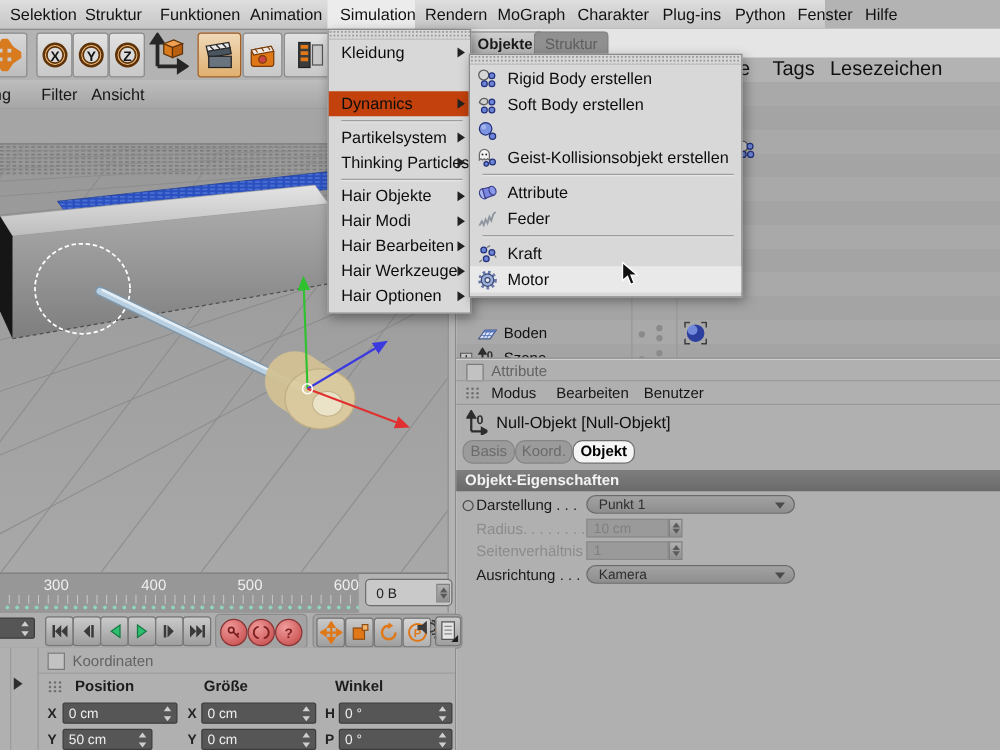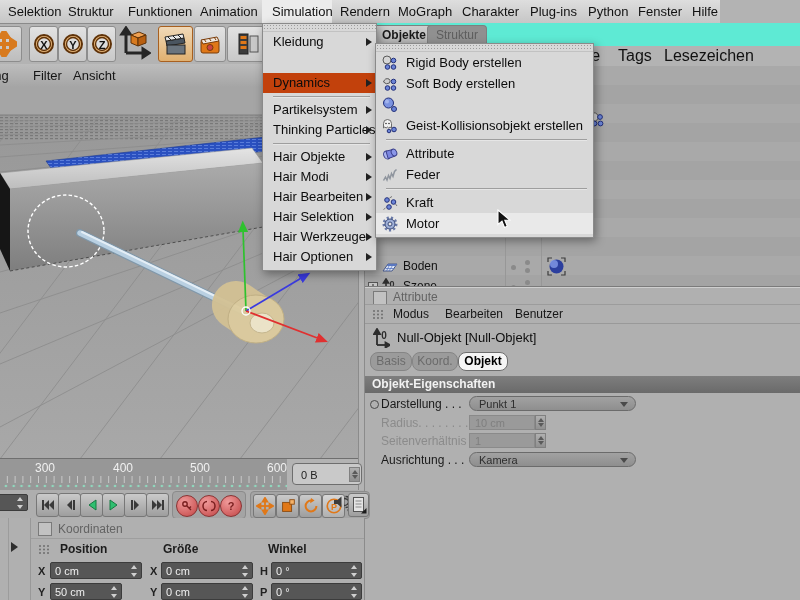--- a/index.html
+++ b/index.html
@@ -1,37 +1,37 @@
 <!DOCTYPE html>
 <html><head>
 <meta charset="utf-8">
 <style>
   html,body{margin:0;padding:0;background:#888;}
   #app{position:relative;width:800px;height:600px;overflow:hidden;
        font-family:"Liberation Sans",sans-serif;background:#b3b3b3;
        -webkit-font-smoothing:antialiased;}
   .abs{position:absolute;}
   
-  #menubar{position:absolute;left:0;top:0;width:720px;height:23px;
+  #menubar{position:absolute;left:0;top:0;width:660px;height:23px;
            background:linear-gradient(#dedede,#c6c6c6);border-bottom:1px solid #8a8a8a;}
   .mb-item{position:absolute;top:0;height:23px;line-height:23px;font-size:13px;color:#111;}
   .mb-hl{position:absolute;left:262px;top:0;width:70px;height:23px;background:#ececec;}
   
   #toolbar{position:absolute;left:0;top:24px;width:364px;height:40px;background:#b3b3b3;}
   .tb-btn{position:absolute;top:2px;width:27px;height:34px;background:linear-gradient(#e2e2e2,#c8c8c8);
           border:1px solid #8d8d8d;border-radius:3px;display:flex;align-items:center;justify-content:center;}
   
   #vp-menubar{position:absolute;left:0;top:64px;width:358px;height:23px;
               background:linear-gradient(#bdbdbd,#a5a5a5);border-bottom:1px solid #7d7d7d;}
   .vp-mb-item{position:absolute;top:0;height:23px;line-height:23px;font-size:13px;color:#161616;}
   
   #viewport{position:absolute;left:0;top:87px;width:358px;height:371px;background:#a3a3a3;border-bottom:1px solid #6f6f6f;}
   
   .vdiv{position:absolute;width:1px;background:#8b8b8b;}
-  #right-panel{position:absolute;left:365px;top:23px;width:435px;height:577px;background:#5eead4;}
+  #right-panel{position:absolute;left:365px;top:23px;width:435px;height:577px;background:#e5e5e5;}
   .tab{position:absolute;top:2px;height:19px;line-height:19px;font-size:12px;padding:0 8px;
        border:1px solid #7f7f7f;border-bottom:none;border-radius:4px 4px 0 0;}
   .tab.active{background:linear-gradient(#cfcfcf,#b2b2b2);color:#1a1a1a;font-weight:bold;}
   .tab.inactive{background:#909090;color:#5e5e5e;}
   #om-menubar{position:absolute;left:0;top:23px;width:435px;height:20px;background:#b3b3b3;border-bottom:1px solid #989898;}
   .om-mb-item{position:absolute;top:0;height:20px;line-height:20px;font-size:16px;color:#111;}
   #om-content{position:absolute;left:0;top:43px;width:435px;height:220px;
               background:repeating-linear-gradient(180deg,#a9a9a9 0 19px,#a4a4a4 19px 38px);}
   .om-row{position:absolute;left:0;width:435px;height:20px;}
   .om-label{position:absolute;top:2px;font-size:12px;color:#111;}
@@ -629,21 +629,20 @@
     <div class="tear"></div>
     <div class="m-row"><span>Kleidung</span><i class="sub-arrow"></i></div>
     <div class="m-row hl"><span>Dynamics</span><i class="sub-arrow"></i></div>
     <div class="m-sep"></div>
     <div class="m-row"><span>Partikelsystem</span><i class="sub-arrow"></i></div>
     <div class="m-row"><span>Thinking Particles</span><i class="sub-arrow"></i></div>
     <div class="m-sep"></div>
     <div class="m-row"><span>Hair Objekte</span><i class="sub-arrow"></i></div>
     <div class="m-row"><span>Hair Modi</span><i class="sub-arrow"></i></div>
     <div class="m-row"><span>Hair Bearbeiten</span><i class="sub-arrow"></i></div>
-    <div class="m-row"><span>Hair Selektion</span><i class="sub-arrow"></i></div>
     <div class="m-row"><span>Hair Werkzeuge</span><i class="sub-arrow"></i></div>
     <div class="m-row"><span>Hair Optionen</span><i class="sub-arrow"></i></div>
     <div style="height:3px"></div>
   </div>
 
   <div class="menu" style="left:375px;top:43px;width:217px;z-index:120">
     <div class="tear"></div>
     <div class="sm-row">
       <svg width="16" height="16" viewBox="0 0 16 16">
           <circle cx="5" cy="5" r="4" fill="#d6d6d6" stroke="#5a5a5a"></circle>

